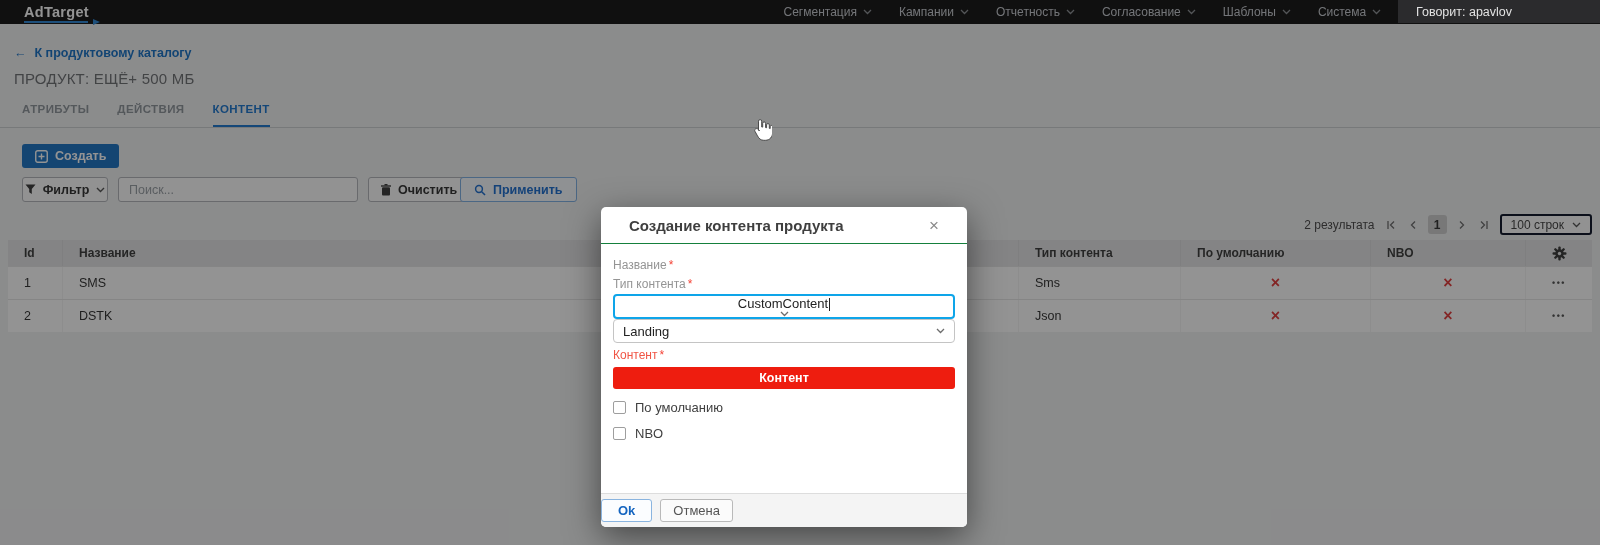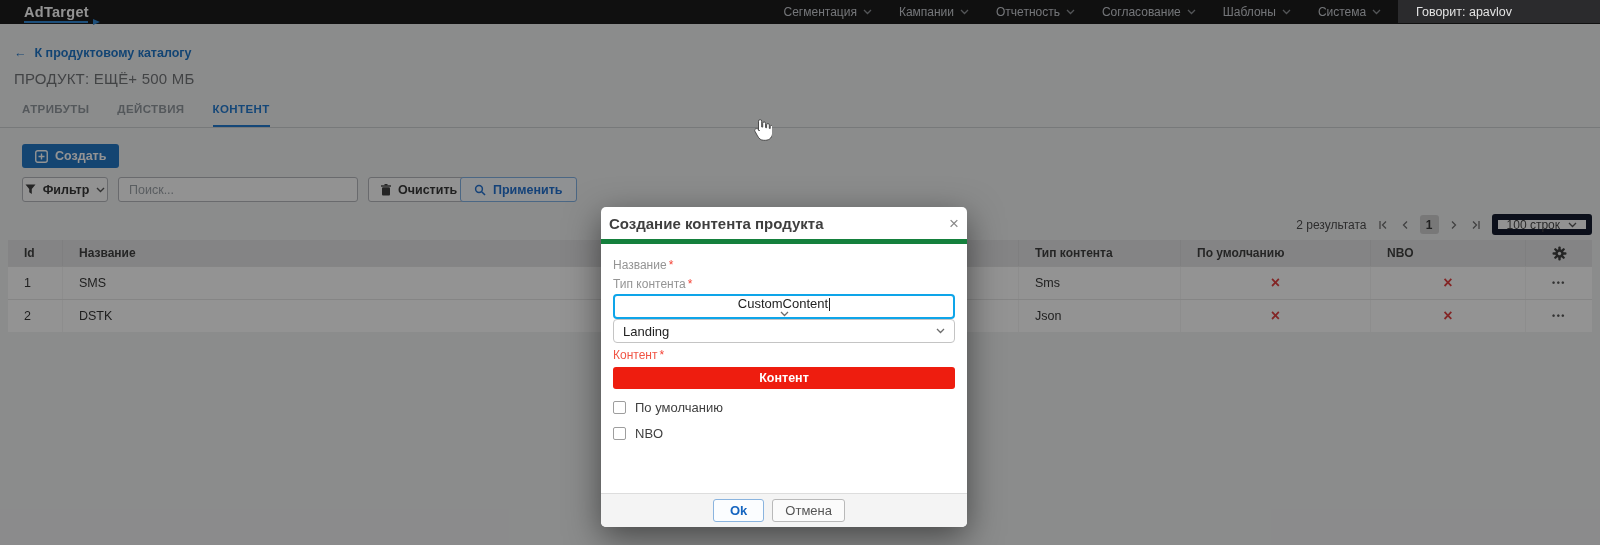--- a/index.html
+++ b/index.html
@@ -55,21 +55,21 @@
   .apply-btn { position:absolute; top:177px; left:460px; height:25px; padding:0 13px;
     background:#f8fbff; border:1px solid #7fb0e4; color:#1e6fd0; font-weight:bold; }
 
   
   .pagination { position:absolute; top:212px; right:8px; height:25px;
     display:flex; align-items:center; gap:9px; font-size:12px; color:#4a4a4a; }
   .pg-ico { display:flex; align-items:center; padding:0 2px; cursor:pointer; }
   .pg-page { width:19px; height:19px; background:#cfcfcf; border-radius:3px;
     display:flex; align-items:center; justify-content:center; font-weight:bold; color:#333; cursor:pointer; }
   .pg-rows { display:flex; align-items:center; gap:8px; height:21px; padding:0 9px;
-    background:#fdfdfd; border:6px solid #0f172a; border-radius:3px; color:#444; cursor:pointer; }
+    background:#fdfdfd; border:2px solid #0f172a; border-radius:3px; color:#444; cursor:pointer; }
 
   
   .table { position:absolute; top:240px; left:8px; right:8px; background:#fff; }
   .t-grid { display:grid; grid-template-columns:54px 1fr 162px 190px 155px 67px; align-items:center; }
   .t-head { height:26px; background:#e4e5e6; }
   .t-row  { height:33px; background:#fff; border-top:1px solid #e6e6e6; }
   .th { font-size:12px; font-weight:bold; color:#3c3c3c; padding-left:16px; height:100%; display:flex; align-items:center; }
   .td { font-size:12.5px; color:#333; padding-left:16px; height:100%; display:flex; align-items:center; }
   .th + .th, .td + .td { border-left:1px solid rgba(0,0,0,0.04); }
   .center { justify-content:center; padding-left:0; }
@@ -77,21 +77,21 @@
   .ellipsis { color:#555; font-size:9px; letter-spacing:1.5px; font-weight:bold; cursor:pointer; }
   .gear { display:flex; cursor:pointer; }
 
   
   .dim { position:absolute; inset:0; background:rgba(8,8,8,0.44); z-index:40; }
 
   
   .modal { position:absolute; left:601px; top:207px; width:366px; height:320px;
     background:#fff; border-radius:5px; box-shadow:0 10px 34px rgba(0,0,0,.5); z-index:60; }
   .modal-header { height:37px; display:flex; align-items:center; justify-content:space-between;
-    padding:0 8px; border-bottom:5px solid #15803d; }
+    padding:0 28px; border-bottom:1px solid #15803d; }
   .modal-title { font-size:15px; font-weight:bold; color:#3f3f3f; }
   .modal-close { font-size:17px; color:#8a8a8a; cursor:pointer; line-height:1; }
   .modal-body { padding:9px 12px 0; }
   .f-label { font-size:12px; color:#949494; margin:5px 0 3px; }
   .f-label .req { color:#f44336; margin-left:2px; }
   .f-label.danger { color:#f05545; }
   .f-input { width:100%; height:24px; border:1px solid #c4c4c4; border-radius:4px;
     padding:0 9px; font-size:13px; color:#222; font-family:"Liberation Sans",sans-serif; }
   .f-select { width:100%; height:24px; border:1px solid #c4c4c4; border-radius:4px;
     padding:0 9px; font-size:13px; color:#222; display:flex; align-items:center;
@@ -99,21 +99,21 @@
   .f-select.focused { border:2px solid #0ea5e9; height:25px;flex-direction:column; }
   .sel-caret { color:#6d6d6d; display:flex; }
   .text-cursor { display:inline-block; width:1px; height:13px; background:#222; margin-left:1px; vertical-align:middle; }
   .content-btn { width:100%; height:22px; margin-top:2px; background:#ee1d0f; border:none; border-radius:3px;
     color:#fff; font-weight:bold; font-size:12.5px; cursor:pointer; font-family:"Liberation Sans",sans-serif; }
   .check-row { display:flex; align-items:center; gap:9px; margin-top:11px; cursor:pointer; }
   .checkbox { width:13px; height:13px; border:1.5px solid #9e9e9e; border-radius:2px; background:#fff; }
   .check-label { font-size:13px; color:#3f3f3f; }
   .modal-footer { position:absolute; bottom:0; left:0; right:0; height:34px;
     background:#f4f4f4; border-top:1px solid #ddd; border-radius:0 0 5px 5px;
-    display:flex; align-items:center; justify-content:center; gap:8px; padding-right:10px; }
+    display:flex; align-items:center; justify-content:flex-start; gap:8px; padding-right:10px; }
   .ok-btn { padding:3px 16px; background:#fbfdff; border:1px solid #8ab4df; border-radius:3px;
     color:#1565c0; font-weight:bold; font-size:13px; cursor:pointer; font-family:"Liberation Sans",sans-serif; }
   .cancel-btn { padding:3px 12px; background:#fbfbfb; border:1px solid #b9b9b9; border-radius:3px;
     color:#555; font-size:13px; cursor:pointer; font-family:"Liberation Sans",sans-serif; }
 
   .cursor { position:absolute; left:750px; top:116px; z-index:80; }
 </style>
 </head>
 <body>
 

